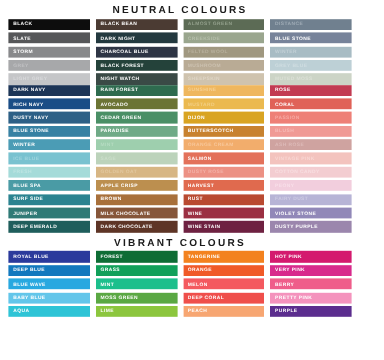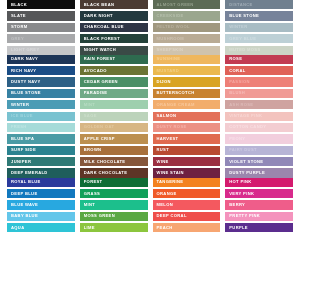--- a/index.html
+++ b/index.html
@@ -55,20 +55,21 @@
     line-height: 1;
     white-space: nowrap;
     text-transform: uppercase;
   }
 </style>
 </head>
 <body>
 
 <div class="sheet">
 
+  <div class="section-title">NEUTRAL COLOURS</div>
   <div class="grid">
     <div class="col">
         <div class="swatch" style="background: rgb(13, 13, 13);">
           <span class="swatch-label" style="color: rgb(255, 255, 255);">BLACK</span>
         </div>
         <div class="swatch" style="background: rgb(86, 87, 89);">
           <span class="swatch-label" style="color: rgb(255, 255, 255);">SLATE</span>
         </div>
         <div class="swatch" style="background: rgb(136, 137, 139);">
           <span class="swatch-label" style="color: rgb(255, 255, 255);">STORM</span>
@@ -269,20 +270,21 @@
         </div>
         <div class="swatch" style="background: rgb(145, 136, 184);">
           <span class="swatch-label" style="color: rgb(255, 255, 255);">VIOLET STONE</span>
         </div>
         <div class="swatch" style="background: rgb(155, 134, 173);">
           <span class="swatch-label" style="color: rgb(255, 255, 255);">DUSTY PURPLE</span>
         </div>
       </div>
   </div>
 
+  <div class="section-title">VIBRANT COLOURS</div>
   <div class="grid">
     <div class="col">
         <div class="swatch" style="background: rgb(43, 58, 156);">
           <span class="swatch-label" style="color: rgb(255, 255, 255);">ROYAL BLUE</span>
         </div>
         <div class="swatch" style="background: rgb(18, 120, 190);">
           <span class="swatch-label" style="color: rgb(255, 255, 255);">DEEP BLUE</span>
         </div>
         <div class="swatch" style="background: rgb(40, 168, 224);">
           <span class="swatch-label" style="color: rgb(255, 255, 255);">BLUE WAVE</span>

